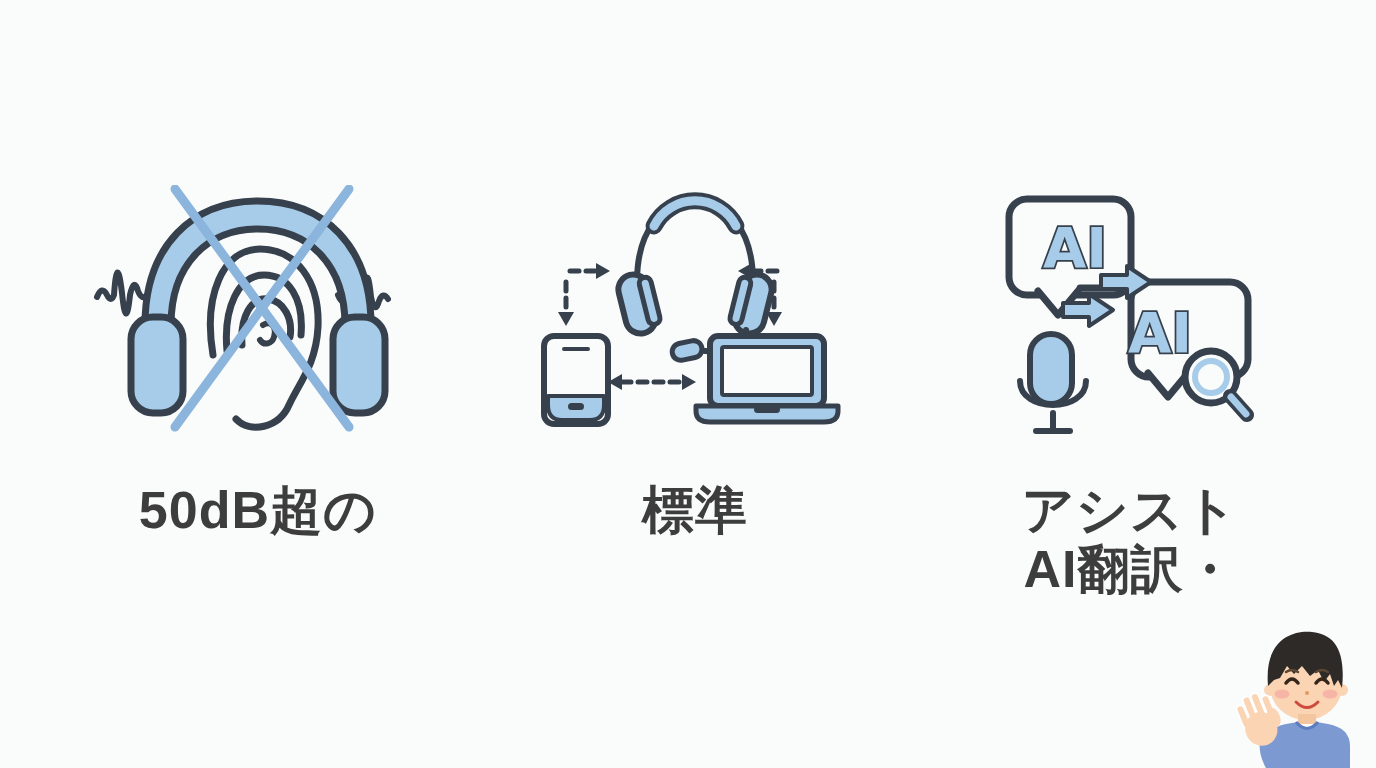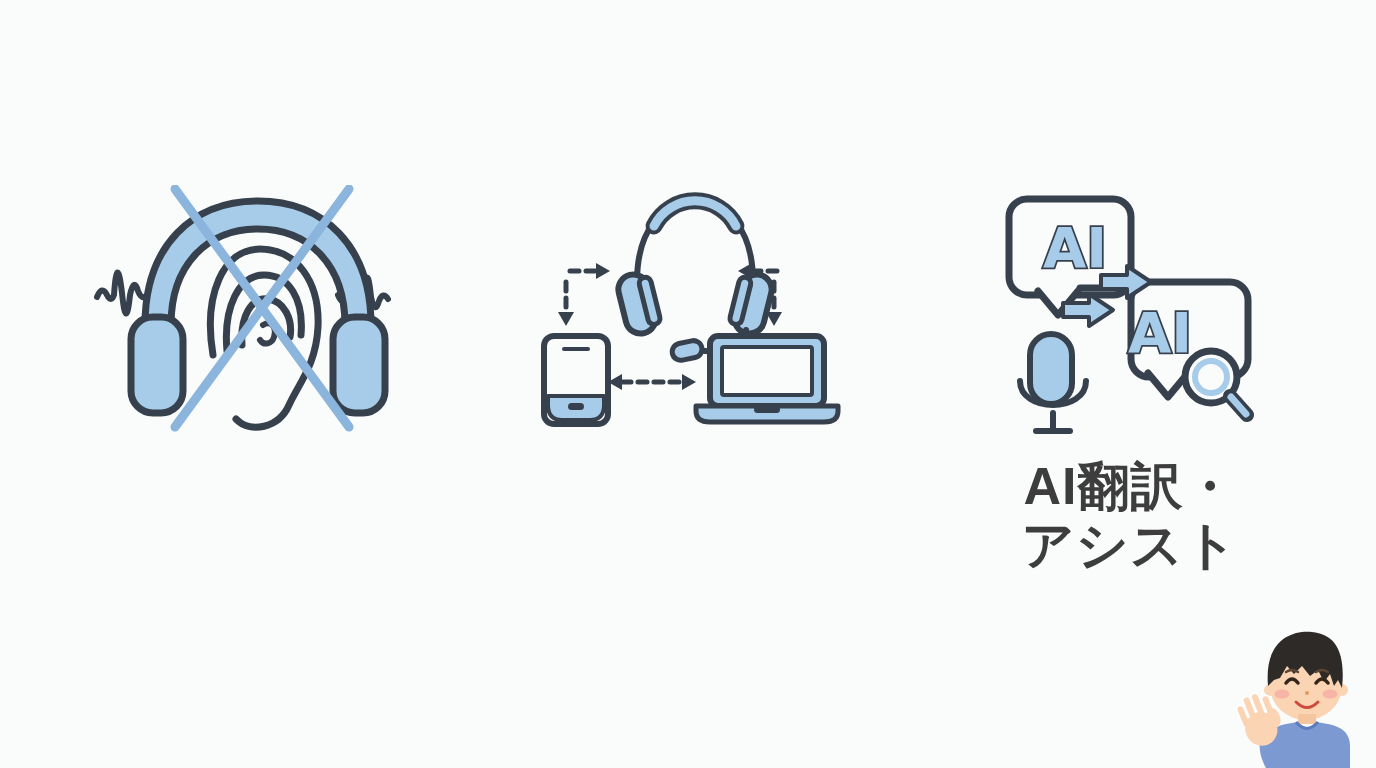--- a/index.html
+++ b/index.html
@@ -5,21 +5,21 @@
   :root{
     --bg:#fafbfb; --outline:#36414d; --blue:#a7cce9; --cross:#8bb5dc; --text:#3d3d3d;
     --skin:#fbd4b4; --hair:#2e2a28; --shirt:#7d99d2; --blush:#f6afa5; --mouth:#cf4b3e; --collar:#5c7cc0;
   }
   html,body{margin:0;padding:0;}
   .slide{
     position:relative; width:1376px; height:768px; overflow:hidden;
     background:var(--bg);
     font-family:"Liberation Sans","DejaVu Sans",sans-serif;
   }
-  .feature{position:absolute; top:175px; width:420px; display:flex; flex-direction:column; align-items:center;}
+  .feature{position:absolute; top:175px; width:420px; display:flex; flex-direction:column; align-items:center;gap:24px;}
   .f1{left:48px;} .f2{left:485px;} .f3{left:920px;}
   .icon-box{height:270px; display:flex; align-items:center; justify-content:center;}
   .label{margin-top:12px; text-align:center; font-size:52px; font-weight:800;
          line-height:59px; color:var(--text); letter-spacing:1px; white-space:nowrap;}
   .person{position:absolute; right:0; bottom:0; width:146px; height:146px;}
   
   .ln{fill:none; stroke:var(--outline); stroke-linecap:round; stroke-linejoin:round;}
   .bl{fill:var(--blue); stroke:var(--outline); stroke-linejoin:round;}
   .wh{fill:var(--bg); stroke:var(--outline); stroke-linejoin:round;}
   .dk{fill:var(--outline); stroke:none;}
@@ -53,20 +53,21 @@
         <rect class="bl" stroke-width="7" x="38" y="132" width="52" height="96" rx="22"></rect>
         <rect class="bl" stroke-width="7" x="240" y="132" width="52" height="96" rx="22"></rect>
 
         <g>
           <line class="xx" stroke-width="9" x1="82" y1="4" x2="256" y2="242"></line>
           <line class="xx" stroke-width="9" x1="256" y1="4" x2="82" y2="242"></line>
         </g>
       </svg>
     </div>
     <div class="label">
+      <div>50dB超の</div>
     </div>
   </section>
 
   <section class="feature f2">
     <div class="icon-box">
       <svg width="330" height="252" viewBox="0 0 330 252">
 
         <g>
           <path class="ln" stroke-width="6" d="M107 98 C 107 46 132 18 165 18 C 198 18 223 46 223 98"></path>
           <path class="ln" stroke-width="17" d="M124 42 A 46 46 0 0 1 206 42"></path>
@@ -106,20 +107,21 @@
           <polygon class="dk" points="222,79 222,95 208,87"></polygon>
           <line class="ln dash" stroke-width="5" x1="244" y1="98" x2="244" y2="128"></line>
           <polygon class="dk" points="236,128 252,128 244,142"></polygon>
           <line class="ln dash" stroke-width="5" x1="92" y1="198" x2="152" y2="198"></line>
           <polygon class="dk" points="92,190 92,206 78,198"></polygon>
           <polygon class="dk" points="152,190 152,206 166,198"></polygon>
         </g>
       </svg>
     </div>
     <div class="label">
+      <div>標準</div>
     </div>
   </section>
 
   <section class="feature f3">
     <div class="icon-box">
       <svg width="260" height="250" viewBox="0 0 260 250">
 
         <g>
           <rect class="wh" stroke-width="7" x="131" y="97" width="117" height="95" rx="18"></rect>
           <path class="wh" stroke-width="7" stroke-linecap="round" d="M148 188 L168 212 L188 188"></path>
@@ -147,22 +149,22 @@
 
         <g>
           <circle class="wh" stroke-width="7" cx="211" cy="192" r="26"></circle>
           <circle class="bln" stroke-width="6" cx="211" cy="192" r="16"></circle>
           <line class="ln" stroke-width="14" x1="230" y1="211" x2="247" y2="230"></line>
           <line class="bln" stroke-width="7" x1="231" y1="212" x2="246" y2="229"></line>
         </g>
       </svg>
     </div>
     <div class="label">
+      <div>アシスト</div>
       <div>AI翻訳・</div>
-      <div>アシスト</div>
     </div>
   </section>
 
   <div class="person">
     <svg width="146" height="146" viewBox="0 0 146 146">
       <g>
         <circle cx="40" cy="68" r="6" fill="var(--skin)"></circle>
         <circle cx="112" cy="68" r="6" fill="var(--skin)"></circle>
         <ellipse cx="76" cy="64" rx="36" ry="34" fill="var(--skin)"></ellipse>
         <path fill="var(--hair)" d="M38 64 C 34 18 62 8 82 10 C 104 12 116 28 112 66 L 108 58 L 104 64 L 100 52 L 94 60 L 88 48 L 80 54 L 72 44 L 64 52 L 57 44 L 50 56 L 44 58 Z"></path>

